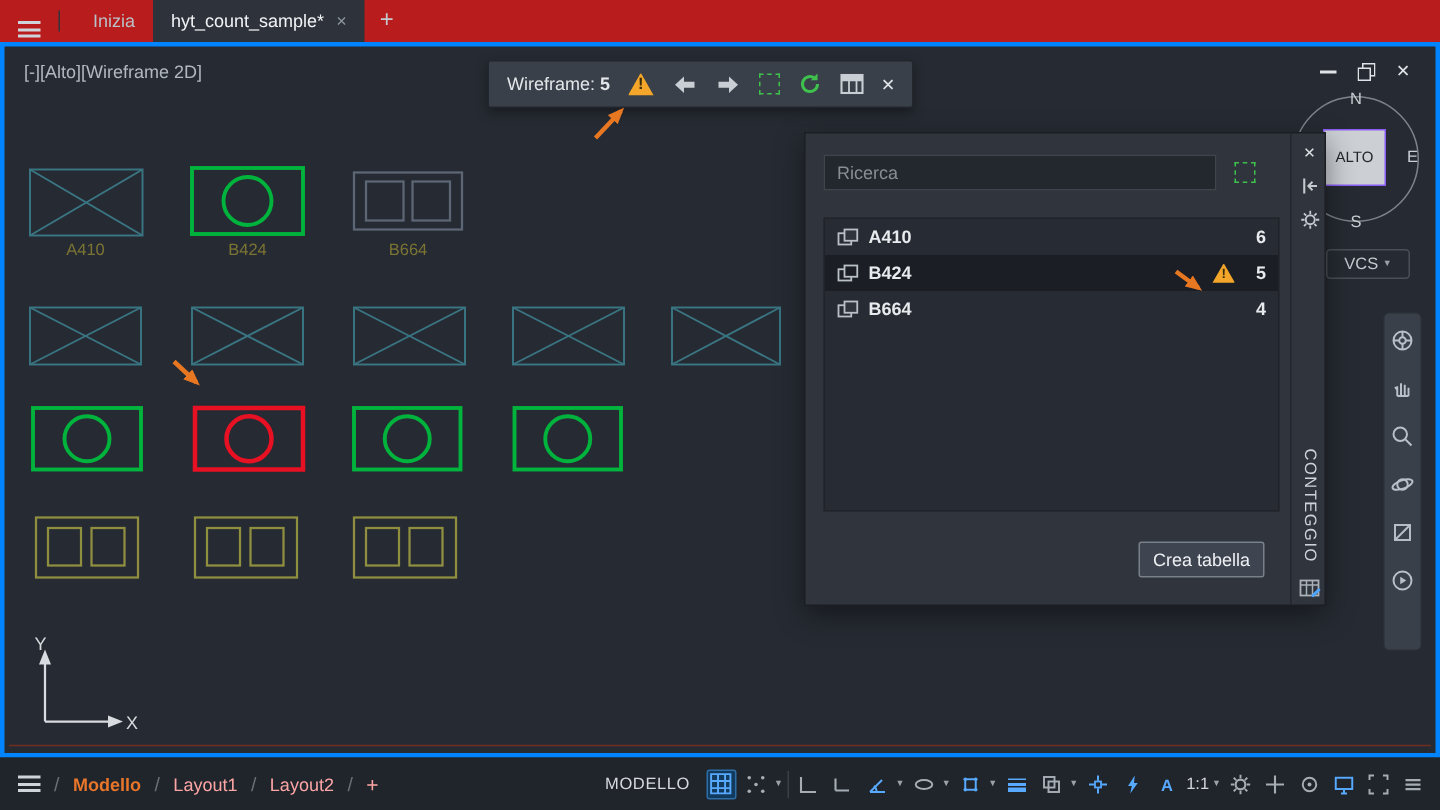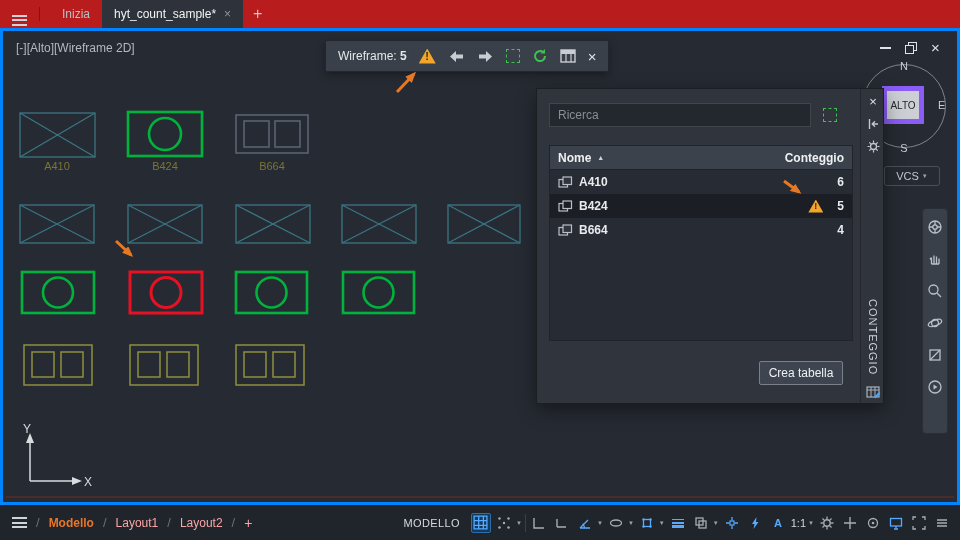--- a/index.html
+++ b/index.html
@@ -43,21 +43,21 @@
 .prow.selected{background:#1b1f25}
 .rname{font-weight:700}
 .rcount{margin-left:auto;font-weight:700}
 #pbtn{left:222px;top:272px;width:84px;height:24px;background:#3f4550;border:1px solid #78808a;color:#eef0f3;font-size:12px;font-family:inherit;border-radius:2px;cursor:pointer}
 #pstrip{left:323px;top:0;width:25px;height:314px;border-left:1px solid #23262c;display:flex;flex-direction:column;align-items:center;padding:6px 0 4px;gap:10px}
 .vtitle{writing-mode:vertical-rl;color:#ced3d9;font-size:11px;letter-spacing:1px}
 
 #vcube{left:856px;top:58px;width:96px;height:96px;z-index:15}
 #vcring{position:absolute;left:6px;top:6px;width:84px;height:84px;border:1px solid #7d848c;border-radius:50%}
 .vcletter{position:absolute;color:#c8ced4;font-size:11px}
-#vcface{position:absolute;left:26px;top:28px;width:42px;height:38px;background:#ccd0d4;border:5px solid #8b5cf6;color:#23262b;font-size:10px;display:flex;align-items:center;justify-content:center;cursor:pointer}
+#vcface{position:absolute;left:26px;top:28px;width:42px;height:38px;background:#ccd0d4;border:1px solid #8b5cf6;color:#23262b;font-size:10px;display:flex;align-items:center;justify-content:center;cursor:pointer}
 #vcs{left:884px;top:166px;width:56px;height:20px;background:#262b33;border:1px solid #4a5057;border-radius:3px;display:flex;align-items:center;justify-content:center;gap:4px;color:#c3c9cf;font-size:11px;z-index:15;cursor:pointer}
 #navbar{left:922px;top:208px;width:26px;height:226px;background:#3a404a;border:1px solid #2a2e35;border-radius:4px;display:flex;flex-direction:column;align-items:center;padding:10px 0;gap:16px;z-index:15}
 #navbar svg{cursor:pointer}
 
 #statusbar{left:0;top:505px;width:960px;height:35px;background:#20242b;display:flex;align-items:center;z-index:60}
 .lslash{color:#6a7077;font-size:13px}
 .ltab{color:#fca5a5;font-size:12px;cursor:pointer}
 .ltab.active{color:#e8762a;font-weight:700}
 .modelabel{color:#d6dade;font-size:11px;letter-spacing:.4px;margin-right:8px}
 .si{width:20px;height:20px;display:flex;align-items:center;justify-content:center;border-radius:2px;cursor:pointer}
@@ -230,25 +230,20 @@
   <svg width="16" height="16" viewBox="0 0 16 16" stroke="#b9c0c8" fill="none" stroke-width="1.3">
       <circle cx="8" cy="8" r="6"></circle>
       <path d="M6.5 5.5v5l4-2.5z" fill="#b9c0c8" stroke="none"></path>
     </svg>
 </div>
 
 <div class="abs" id="palette">
   <input class="abs" id="psearch" placeholder="Ricerca" style="">
   <span class="dashsq abs" style="left:286px;top:19px"></span>
   <div class="abs" id="ptable">
-    <div class="phead">
-      <span>Nome</span>
-      <span class="sort">▲</span>
-      <span class="pcount">Conteggio</span>
-    </div>
     <div class="prow">
       <svg width="15" height="12" viewBox="0 0 15 12">
           <rect x="1" y="3.5" width="8.5" height="7.5" fill="none" stroke="#b9c0c8" stroke-width="1.2"></rect>
           <rect x="5" y="1" width="8.5" height="7.5" fill="#2f343d" stroke="#b9c0c8" stroke-width="1.2"></rect>
         </svg>
       <span class="rname">A410</span>
       <span class="rcount">6</span>
     </div>
     <div class="prow selected">
       <svg width="15" height="12" viewBox="0 0 15 12">

